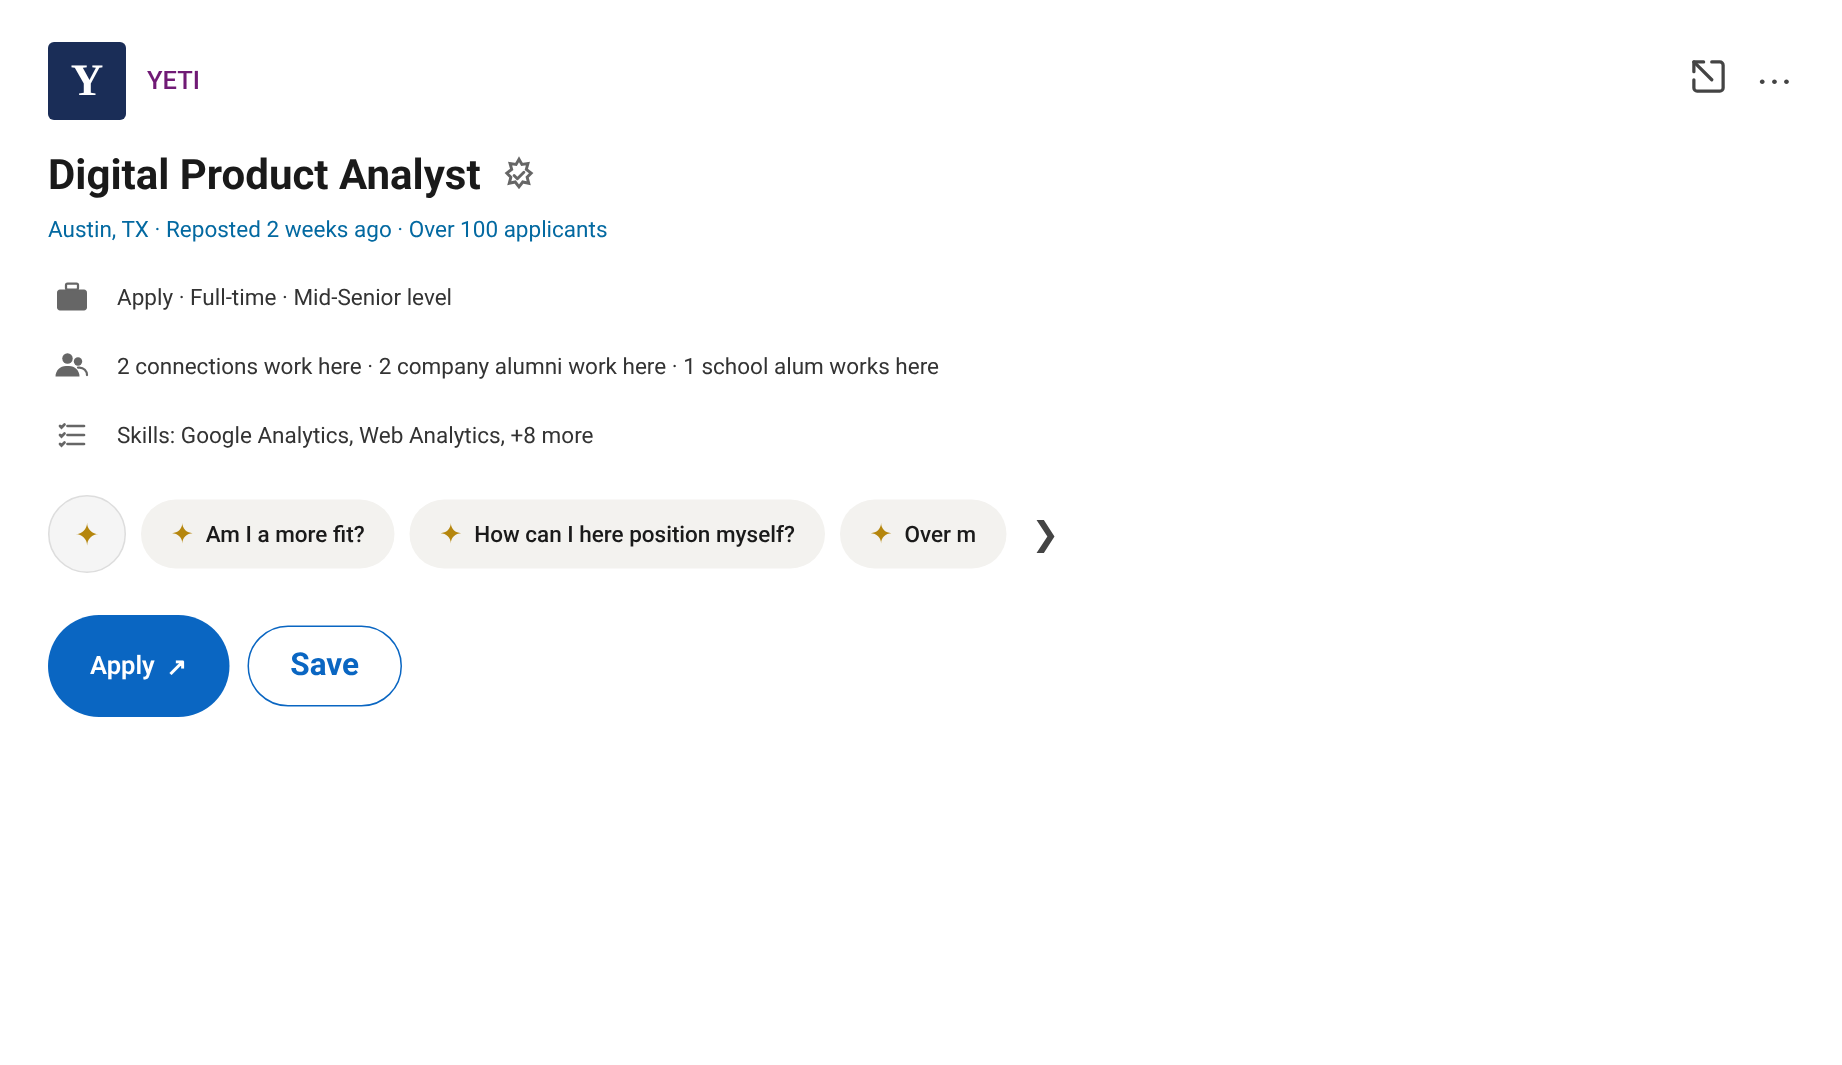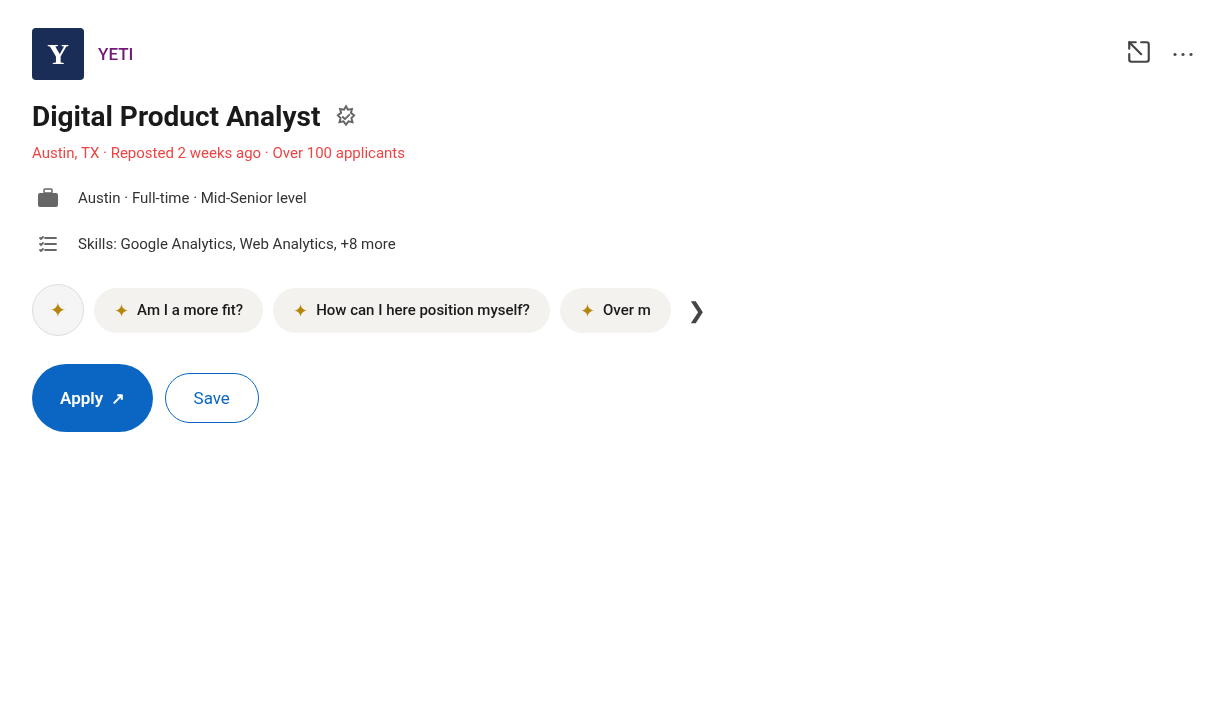--- a/index.html
+++ b/index.html
@@ -107,21 +107,21 @@
       justify-content: center;
     }
 
     .verified-badge svg {
       width: 26px;
       height: 26px;
     }
 
     .job-meta {
       font-size: 15px;
-      color: #ef4444;
+      color: #0369a1;
       margin-bottom: 18px;
       line-height: 1.5;
     }
 
     .info-row {
       display: flex;
       align-items: center;
       gap: 14px;
       margin-bottom: 14px;
     }
@@ -229,22 +229,22 @@
 
     .save-btn {
       display: flex;
       align-items: center;
       justify-content: center;
       padding: 14px 28px;
       background: transparent;
       color: #0a66c2;
       border: 1.5px solid #0a66c2;
       border-radius: 50px;
-      font-size: 17px;
-      font-weight: 400;
+      font-size: 21px;
+      font-weight: 700;
       cursor: pointer;
     }
 
     .spark-gold {
       color: #b5860d;
       font-size: 20px;
     }
   </style>
 </head>
 <body>
@@ -283,23 +283,34 @@
   <div class="job-meta">Austin, TX · Reposted 2 weeks ago · Over 100 applicants</div>
 
   <div class="info-row">
     <div class="info-icon">
       <svg viewBox="0 0 24 24" xmlns="http://www.w3.org/2000/svg">
         <path d="M20 7H4C2.9 7 2 7.9 2 9v10c0 1.1.9 2 2 2h16c1.1 0 2-.9 2-2V9c0-1.1-.9-2-2-2z"></path>
         <path d="M16 7V5c0-1.1-.9-2-2-2h-4C8.9 3 8 3.9 8 5v2" fill="#fff"></path>
         <rect x="8" y="3" width="8" height="4" rx="1" fill="none" stroke="#666" stroke-width="1.5"></rect>
       </svg>
     </div>
-    <span class="info-text">Austin · Full-time · Mid-Senior level</span>
-  </div>
-
+    <span class="info-text">Apply · Full-time · Mid-Senior level</span>
+  </div>
+
+  <div class="info-row">
+    <div class="info-icon">
+      <svg viewBox="0 0 24 24" xmlns="http://www.w3.org/2000/svg" fill="#666">
+        <circle cx="9" cy="7" r="3.5"></circle>
+        <circle cx="16" cy="9" r="2.8"></circle>
+        <path d="M1 19c0-3.9 3.1-7 7-7h2c3.9 0 7 3.1 7 7"></path>
+        <path d="M16 13h1c2.8 0 5 2.2 5 5" fill="none" stroke="#666" stroke-width="1.5" stroke-linecap="round"></path>
+      </svg>
+    </div>
+    <span class="info-text">2 connections work here · 2 company alumni work here · 1 school alum works here</span>
+  </div>
 
   <div class="info-row">
     <div class="info-icon">
       <svg viewBox="0 0 24 24" xmlns="http://www.w3.org/2000/svg" fill="none" stroke="#666" stroke-width="1.8" stroke-linecap="round">
         <line x1="9" y1="6" x2="20" y2="6"></line>
         <line x1="9" y1="12" x2="20" y2="12"></line>
         <line x1="9" y1="18" x2="20" y2="18"></line>
         <polyline points="4 6 5 7 7 5" stroke="#666" stroke-width="1.8"></polyline>
         <polyline points="4 12 5 13 7 11" stroke="#666" stroke-width="1.8"></polyline>
         <polyline points="4 18 5 19 7 17" stroke="#666" stroke-width="1.8"></polyline>

